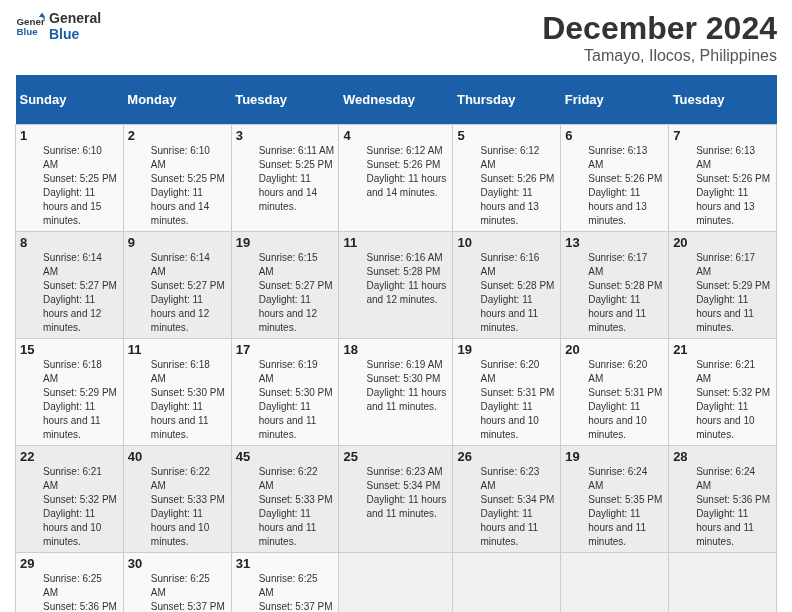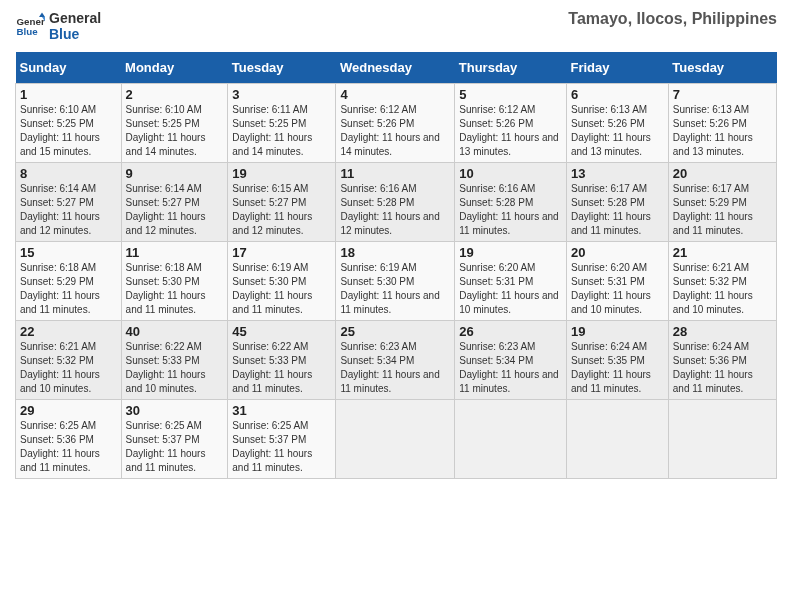--- a/index.html
+++ b/index.html
@@ -28,32 +28,32 @@
     .title-block {
       text-align: right;
     }
     .title-block h1 {
       font-size: 32px;
       font-weight: bold;
       color: #333;
     }
     .title-block h2 {
       font-size: 16px;
-      font-weight: bold;
+      font-weight: normal;
       color: #555;
     }
     table {
       width: 100%;
       border-collapse: collapse;
       font-size: 11px;
     }
     thead tr th {
       background: #1a5fa8;
       color: #fff;
-      padding: 8px 4px;
+      padding: 17px 4px;
       text-align: left;
       font-size: 13px;
       font-weight: bold;
     }
     tbody tr td {
       border: 1px solid #ccc;
       padding: 3px 4px;
       vertical-align: top;
       background: #fff;
       min-height: 70px;
@@ -68,20 +68,21 @@
       font-size: 13px;
       font-weight: bold;
       color: #222;
       display: block;
       margin-bottom: 1px;
     }
     .day-detail {
       font-size: 10px;
       color: #333;
       line-height: 1.4;
+      margin-left: 23px;
     }
     .empty-cell {
       background: #f0f0f0 !important;
     }
   </style>
 </head>
 <body>
 
 <div class="header">
   <div class="logo">
@@ -90,20 +91,21 @@
       <text x="2" y="32" font-size="13" font-weight="bold" fill="#1a5fa8">Blue</text>
       <polygon points="32,8 40,8 36,2" fill="#1a5fa8"></polygon>
       <polygon points="36,8 40,14 40,8" fill="#4a8fd4"></polygon>
     </svg>
     <div>
       <div style="font-size:14px;font-weight:bold;color:#333;">General</div>
       <div style="font-size:14px;font-weight:bold;color:#1a5fa8;">Blue</div>
     </div>
   </div>
   <div class="title-block">
+    <h1>December 2024</h1>
     <h2>Tamayo, Ilocos, Philippines</h2>
   </div>
 </div>
 
 <table>
   <thead>
     <tr>
       <th>Sunday</th>
       <th>Monday</th>
       <th>Tuesday</th>

